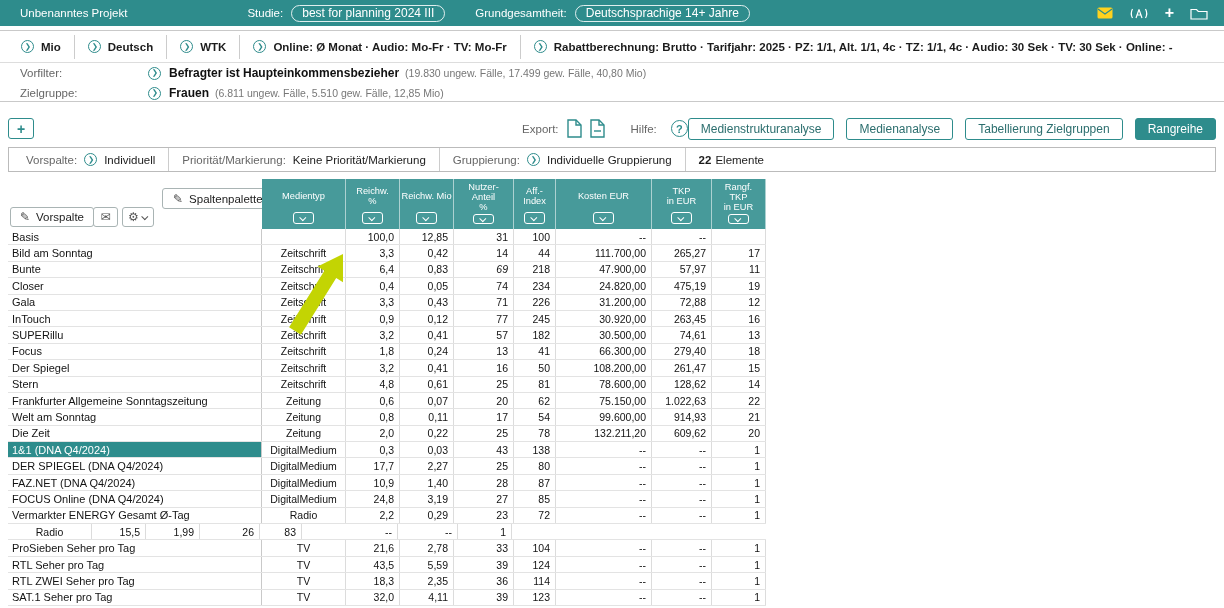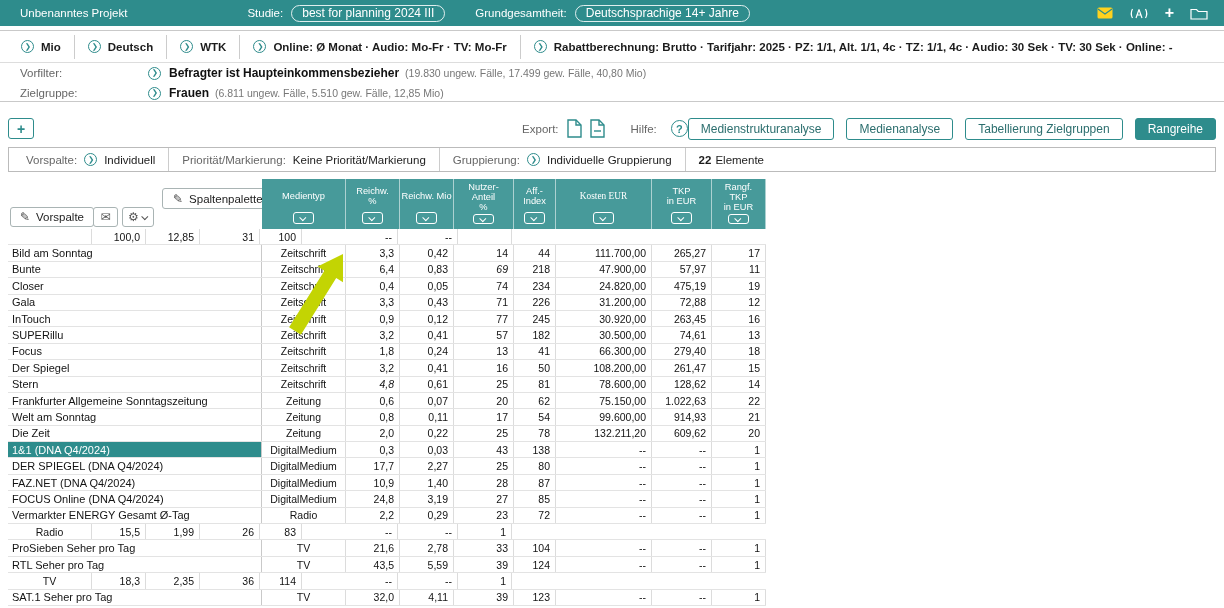--- a/index.html
+++ b/index.html
@@ -289,21 +289,21 @@
         <i class="chev"></i>
       </div>
     </div>
     <div class="hcell" style="width: 42px;">
       <div class="hlabel">Aff.-
 Index</div>
       <div class="hdrop">
         <i class="chev"></i>
       </div>
     </div>
-    <div class="hcell" style="width: 96px; font-family: Liberation Serif, serif;">
+    <div class="hcell" style="width: 96px;">
       <div class="hlabel">Kosten EUR</div>
       <div class="hdrop">
         <i class="chev"></i>
       </div>
     </div>
     <div class="hcell" style="width: 60px;">
       <div class="hlabel">TKP
 in EUR</div>
       <div class="hdrop">
         <i class="chev"></i>
@@ -313,20 +313,21 @@
       <div class="hlabel">Rangf.
 TKP
 in EUR</div>
       <div class="hdrop">
         <i class="chev"></i>
       </div>
     </div>
   </div>
 <div id="tbody">
     <div class="trow">
+      <div class="ncell">Basis</div>
       <div class="dcell center" style="width: 84px;"></div>
       <div class="dcell num" style="width: 54px;">100,0</div>
       <div class="dcell num" style="width: 54px;">12,85</div>
       <div class="dcell num" style="width: 60px;">31</div>
       <div class="dcell num" style="width: 42px;">100</div>
       <div class="dcell num" style="width: 96px;">--</div>
       <div class="dcell num" style="width: 60px;">--</div>
       <div class="dcell num" style="width: 54px;"></div>
     </div>
     <div class="trow">
@@ -413,21 +414,21 @@
       <div class="dcell num" style="width: 54px;">0,41</div>
       <div class="dcell num" style="width: 60px;">16</div>
       <div class="dcell num" style="width: 42px;">50</div>
       <div class="dcell num" style="width: 96px;">108.200,00</div>
       <div class="dcell num" style="width: 60px;">261,47</div>
       <div class="dcell num" style="width: 54px;">15</div>
     </div>
     <div class="trow">
       <div class="ncell">Stern</div>
       <div class="dcell center" style="width: 84px;">Zeitschrift</div>
-      <div class="dcell num" style="width: 54px; font-style: italic;">4,8</div>
+      <div class="dcell num" style="width: 54px;">4,8</div>
       <div class="dcell num" style="width: 54px;">0,61</div>
       <div class="dcell num" style="width: 60px;">25</div>
       <div class="dcell num" style="width: 42px;">81</div>
       <div class="dcell num" style="width: 96px;">78.600,00</div>
       <div class="dcell num" style="width: 60px;">128,62</div>
       <div class="dcell num" style="width: 54px;">14</div>
     </div>
     <div class="trow">
       <div class="ncell">Frankfurter Allgemeine Sonntagszeitung</div>
       <div class="dcell center" style="width: 84px;">Zeitung</div>
@@ -542,20 +543,21 @@
       <div class="dcell center" style="width: 84px;">TV</div>
       <div class="dcell num" style="width: 54px;">43,5</div>
       <div class="dcell num" style="width: 54px;">5,59</div>
       <div class="dcell num" style="width: 60px;">39</div>
       <div class="dcell num" style="width: 42px;">124</div>
       <div class="dcell num" style="width: 96px;">--</div>
       <div class="dcell num" style="width: 60px;">--</div>
       <div class="dcell num" style="width: 54px;">1</div>
     </div>
     <div class="trow">
+      <div class="ncell">RTL ZWEI Seher pro Tag</div>
       <div class="dcell center" style="width: 84px;">TV</div>
       <div class="dcell num" style="width: 54px;">18,3</div>
       <div class="dcell num" style="width: 54px;">2,35</div>
       <div class="dcell num" style="width: 60px;">36</div>
       <div class="dcell num" style="width: 42px;">114</div>
       <div class="dcell num" style="width: 96px;">--</div>
       <div class="dcell num" style="width: 60px;">--</div>
       <div class="dcell num" style="width: 54px;">1</div>
     </div>
     <div class="trow">

